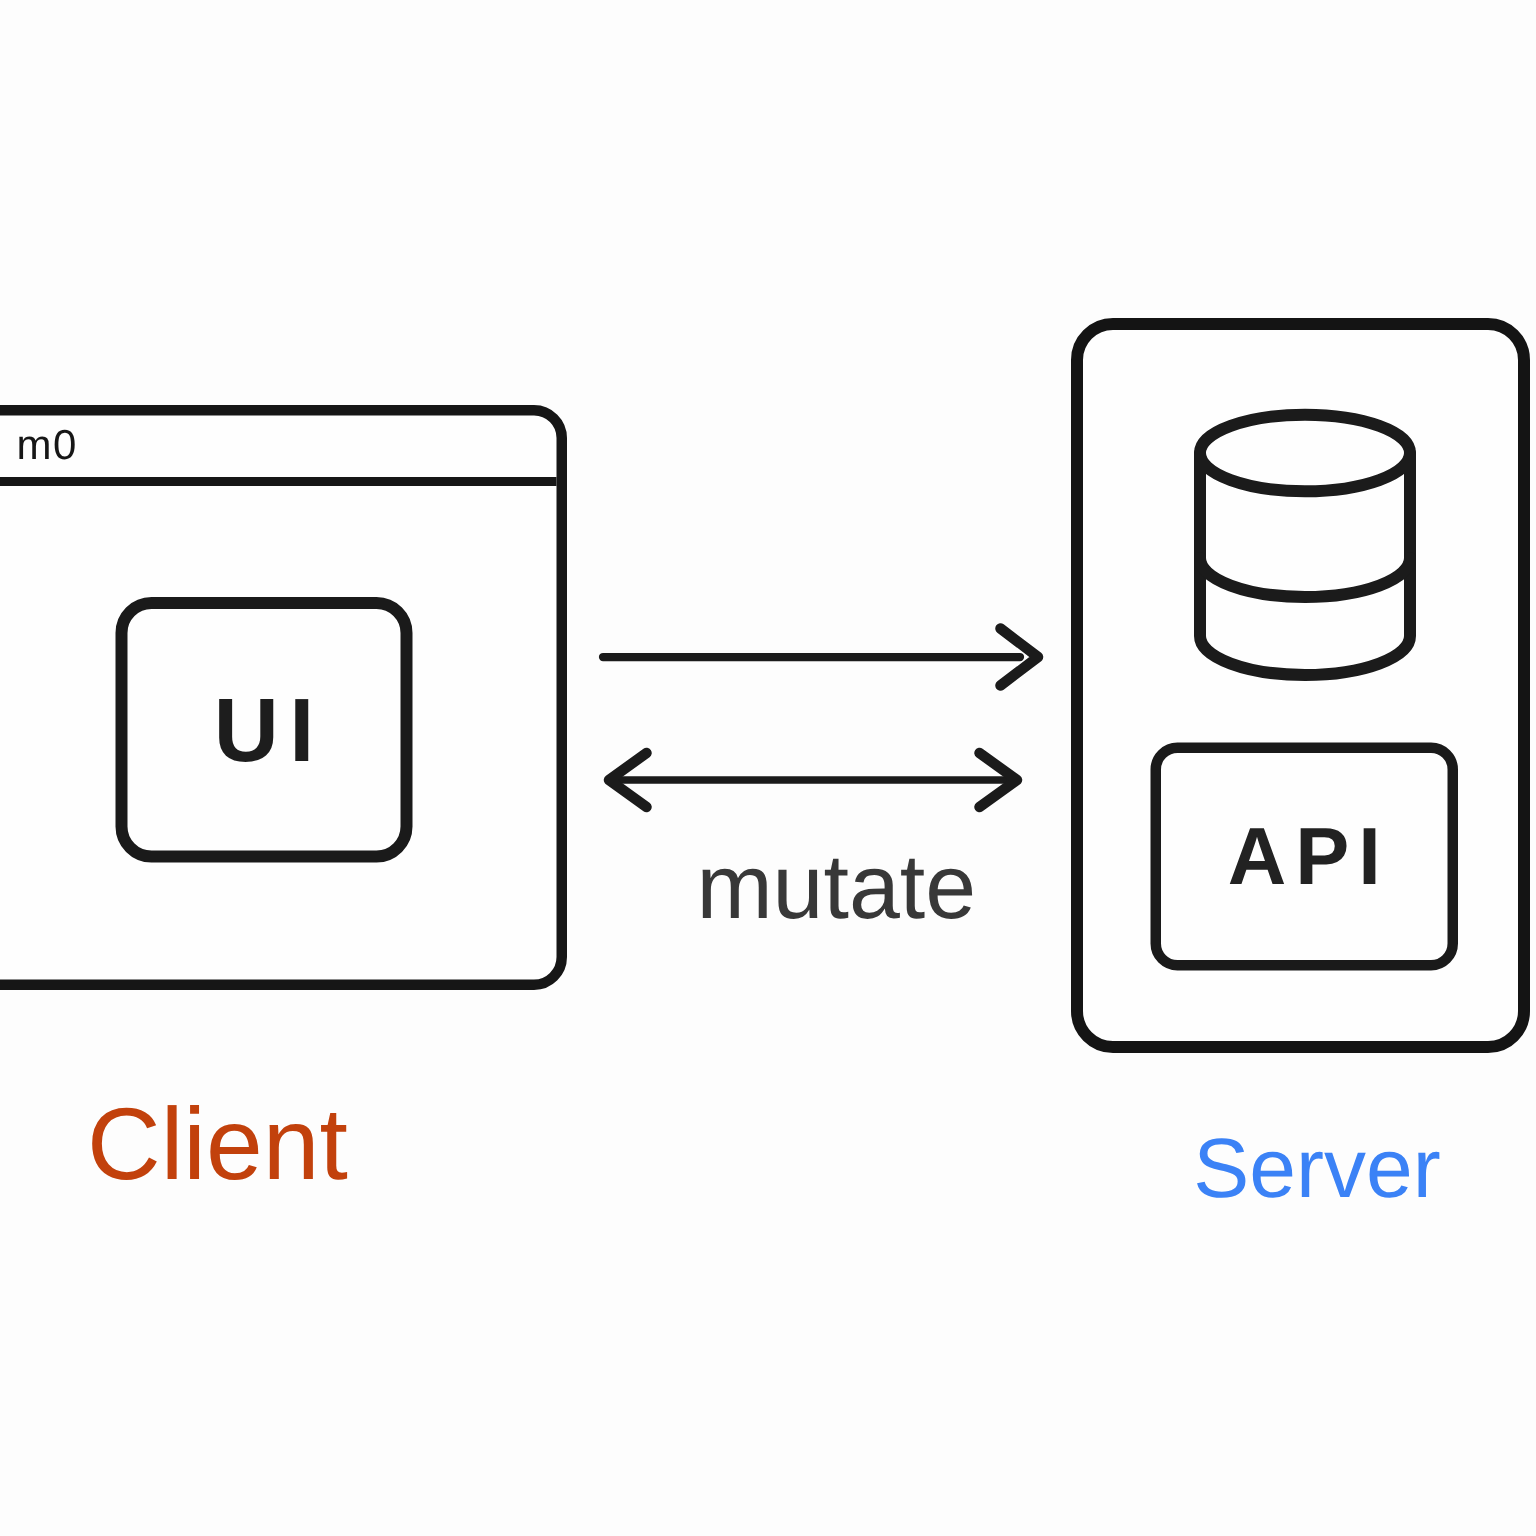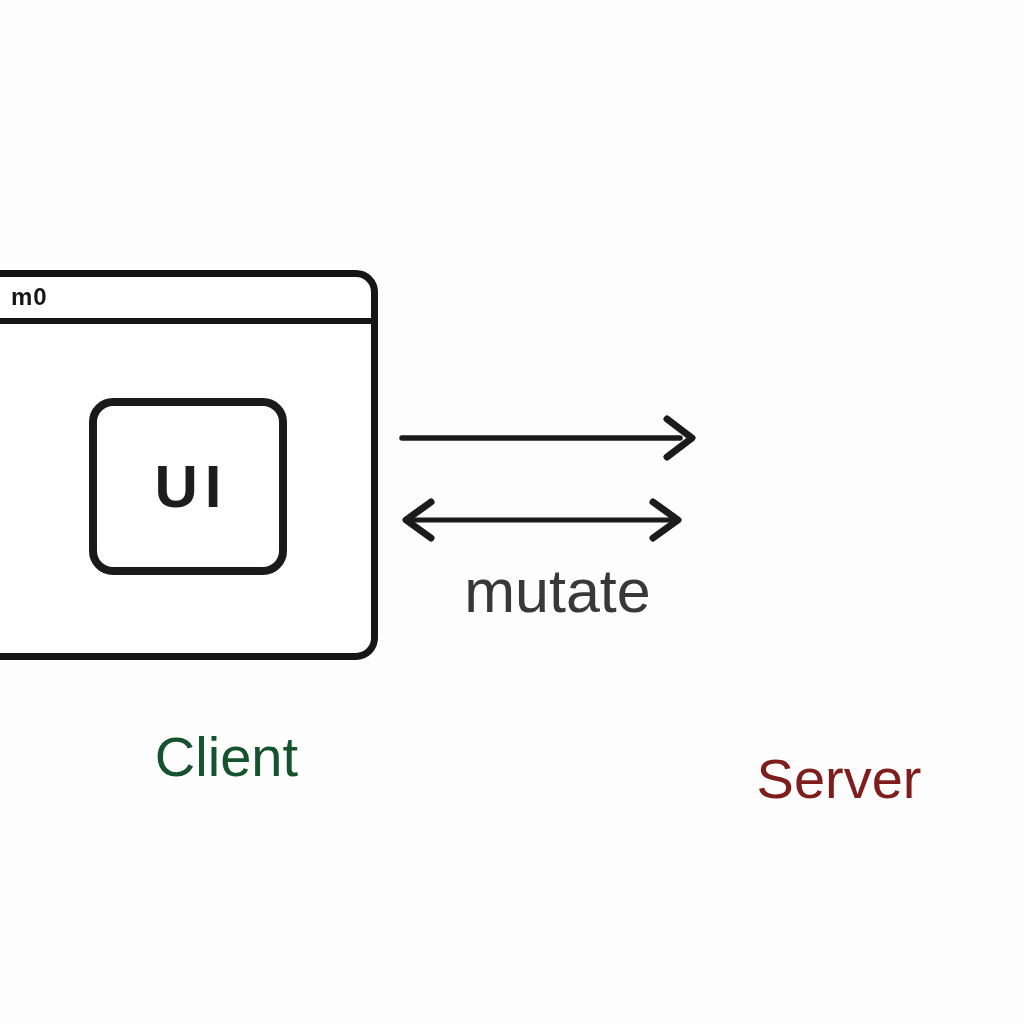--- a/index.html
+++ b/index.html
@@ -18,38 +18,37 @@
     border:7px solid #161616;border-radius:22px;
     background:#fefefe;box-sizing:border-box;
   }
   .titlebar{
     height:47px;
     border-bottom:6px solid #161616;
     display:flex;align-items:center;
     padding-left:46px;box-sizing:border-box;
   }
   .controls-glyph{
-    font-size:24px;font-weight:700;letter-spacing:1px;color:#161616;
+    font-size:28px;font-weight:400;letter-spacing:1px;color:#161616;
     line-height:1;transform:translateY(-1px);
   }
   .ui-box{
     position:absolute;left:112px;top:121px;
     width:198px;height:177px;box-sizing:border-box;
     border:8px solid #1a1a1a;border-radius:24px;
     display:flex;align-items:center;justify-content:center;
     background:#fefefe;
-    margin-left:12px;
   }
   .ui-text{
     font-size:60px;font-weight:600;letter-spacing:7px;color:#1d1d1d;
     padding-left:7px; 
   }
   .client-label{
     position:absolute;left:58px;top:724px;width:240px;
-    text-align:right;font-size:56px;color:#14532d;
+    text-align:left;font-size:68px;color:#c2410c;
   }
   
   .arrows-svg{position:absolute;left:390px;top:415px;}
   .arrow-label{
     position:absolute;text-align:center;color:#383838;
   }
   .load-label{left:425px;top:346px;width:220px;font-size:50px;}
   .mutate-label{left:435px;top:556px;width:245px;font-size:61px;}
   
   .server-box{
@@ -64,22 +63,22 @@
     width:205px;height:152px;box-sizing:border-box;
     border:7px solid #1a1a1a;border-radius:18px;
     display:flex;align-items:center;justify-content:center;
     background:#fefefe;
   }
   .api-text{
     font-size:54px;font-weight:700;letter-spacing:6px;color:#222;
     padding-left:6px;
   }
   .server-label{
-    position:absolute;left:719px;top:746px;width:240px;
-    text-align:center;font-size:56px;color:#7f1d1d;
+    position:absolute;left:758px;top:746px;width:240px;
+    text-align:center;font-size:56px;color:#3b82f6;
   }
   .stroke{stroke:#1b1b1b;fill:none;}
 </style>
 </head>
 <body>
 
 <div class="canvas">
 
   <div class="client-window">
     <div class="titlebar">
@@ -101,15 +100,25 @@
 
     <g>
       <line class="stroke" x1="22" y1="105" x2="282" y2="105" stroke-width="5" stroke-linecap="round"></line>
       <polyline class="stroke" points="41,87 16,105 41,123" stroke-width="7" stroke-linecap="round" stroke-linejoin="round"></polyline>
       <polyline class="stroke" points="263,87 288,105 263,123" stroke-width="7" stroke-linecap="round" stroke-linejoin="round"></polyline>
     </g>
   </svg>
 
   <div class="arrow-label mutate-label">mutate</div>
 
+  <div class="server-box">
+    <svg class="db-svg" width="150" height="188" viewBox="0 0 150 188">
+      <ellipse class="stroke" cx="75" cy="30" rx="70" ry="25.5" stroke-width="8"></ellipse>
+      <path class="stroke" d="M5 30 V152 a70 26 0 0 0 140 0 V30" stroke-width="8" stroke-linecap="round"></path>
+      <path class="stroke" d="M5 100 a70 26 0 0 0 140 0" stroke-width="8" stroke-linecap="round"></path>
+    </svg>
+    <div class="api-box">
+      <span class="api-text">API</span>
+    </div>
+  </div>
   <div class="server-label">Server</div>
 
 </div>
 
 </body></html>

